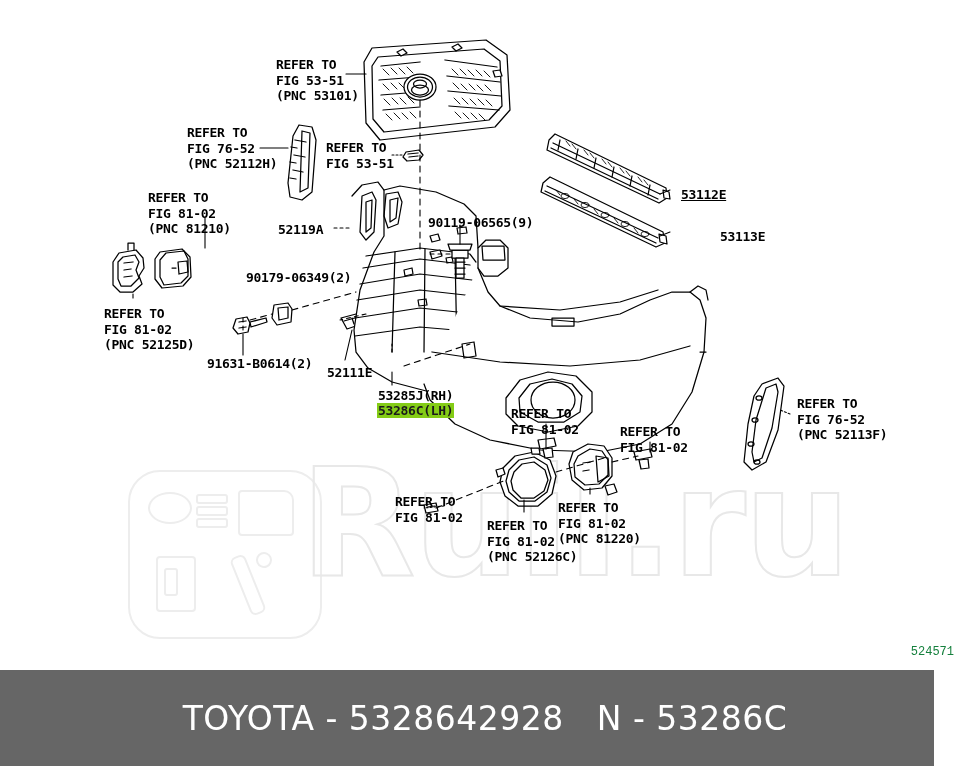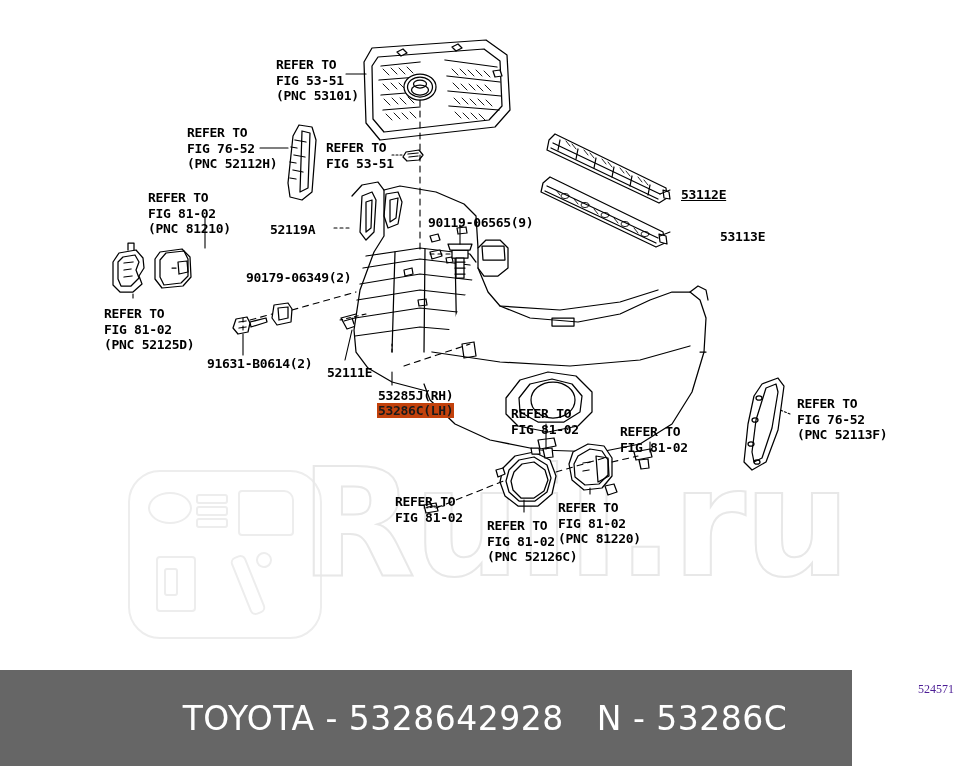--- a/index.html
+++ b/index.html
@@ -33,30 +33,30 @@
   
   #draw{position:absolute;left:0;top:0;width:970px;height:766px;z-index:3;}
 
   
   .lbl{
     position:absolute;z-index:6;
     font-family:"DejaVu Sans Mono","Liberation Mono",monospace;
     font-size:13px;font-weight:bold;color:#000;
     line-height:15.5px;white-space:pre;letter-spacing:-0.3px;
   }
-  .hl{background:#c2410c;color:#1a1a1a;padding:0 1px;}
+  .hl{background:#84cc16;color:#1a1a1a;padding:0 1px;}
 
   
   #idcode{
     position:absolute;right:16px;top:645px;z-index:6;
-    font-family:Liberation Serif, serif;
-    font-size:12px;color:#4c1d95;letter-spacing:0px;margin-top:37px;
+    font-family:Liberation Mono, monospace;
+    font-size:12px;color:#15803d;letter-spacing:0px;
   }
   #footer{
-    position:absolute;left:0;top:670px;width:852px;height:96px;
+    position:absolute;left:0;top:670px;width:934px;height:96px;
     background:#666666;z-index:8;
   }
   #footer-text{
     position:absolute;left:0;top:0;width:970px;height:96px;
     display:flex;align-items:center;justify-content:center;
     font-family:"DejaVu Sans","Liberation Sans",sans-serif;
     font-size:33px;color:#ffffff;letter-spacing:0.5px;white-space:pre;
   }
 </style>
 </head>
@@ -325,21 +325,21 @@
 FIG 53-51
 (PNC 53101)</div>
   <div class="lbl" style="left:187px;top:125px;">REFER TO
 FIG 76-52
 (PNC 52112H)</div>
   <div class="lbl" style="left:326px;top:140px;">REFER TO
 FIG 53-51</div>
   <div class="lbl" style="left:148px;top:190px;">REFER TO
 FIG 81-02
 (PNC 81210)</div>
-  <div class="lbl" style="left:270px;top:222px;">52119A</div>
+  <div class="lbl" style="left:278px;top:222px;">52119A</div>
   <div class="lbl" style="left:428px;top:215px;">90119-06565(9)</div>
   <div class="lbl" style="left:681px;top:187px;text-decoration:underline;">53112E</div>
   <div class="lbl" style="left:720px;top:229px;">53113E</div>
   <div class="lbl" style="left:246px;top:270px;text-align:center;">90179-06349(2)</div>
   <div class="lbl" style="left:104px;top:306px;">REFER TO
 FIG 81-02
 (PNC 52125D)</div>
   <div class="lbl" style="left:207px;top:356px;">91631-B0614(2)</div>
   <div class="lbl" style="left:327px;top:365px;">52111E</div>
   <div class="lbl" style="left:378px;top:388px;">53285J(RH)</div>

